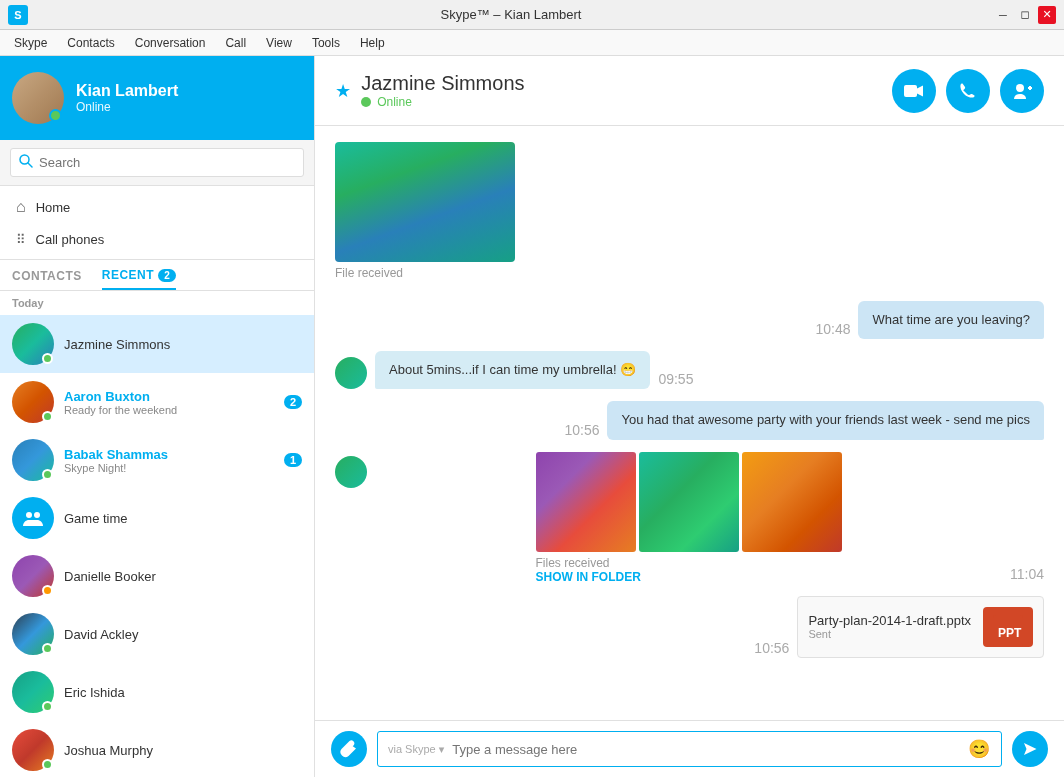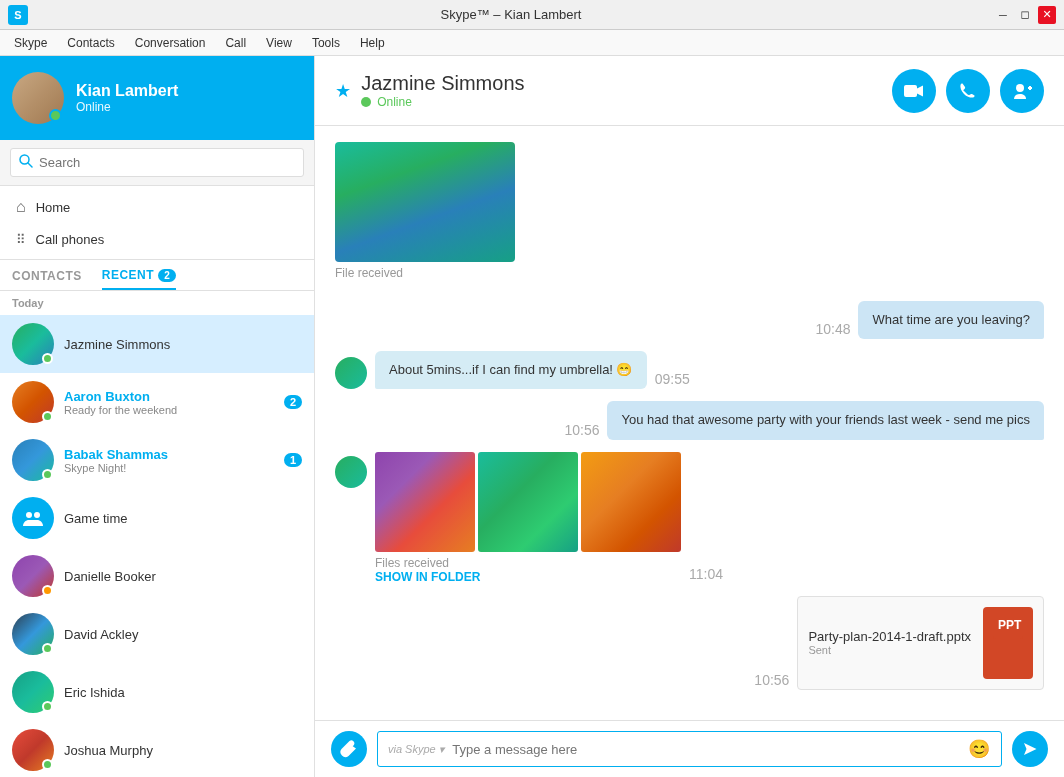--- a/index.html
+++ b/index.html
@@ -266,25 +266,25 @@
       align-items: center;
       gap: 12px;
       padding: 10px;
       background: #f9f9f9;
       border: 1px solid #e0e0e0;
       border-radius: 4px;
       max-width: 360px;
     }
     .pptx-icon {
       width: 50px;
-      height: 72px;
+      height: 40px;
       background: #d24726;
       border-radius: 4px;
       display: flex;
-      align-items: flex-start;
+      align-items: flex-end;
       justify-content: center;
       color: white;
       font-size: 11px;
       font-weight: bold;
       text-decoration: underline;
     }
     .file-name { font-size: 13px; color: #333; }
     .file-sent { font-size: 11px; color: #999; }
 
     
@@ -551,30 +551,30 @@
         <div class="file-label">File received</div>
       </div>
 
       <div class="message-row sent">
         <div class="msg-time">10:48</div>
         <div class="bubble sent">What time are you leaving?</div>
       </div>
 
       <div class="message-row received">
         <div class="msg-avatar msg-avatar-2" style="background: linear-gradient(135deg,#27ae60,#1abc9c);"></div>
-        <div class="bubble received">About 5mins...if I can find my umbrella! 😁</div>
+        <div class="bubble received">About 5mins...if I can time my umbrella! 😁</div>
         <div class="msg-time">09:55</div>
       </div>
 
       <div class="message-row sent">
         <div class="msg-time">10:56</div>
         <div class="bubble sent">You had that awesome party with your friends last week - send me pics</div>
       </div>
 
-      <div class="message-row received" style="align-items: flex-start;">
+      <div class="message-row received" style="align-items: flex-start; justify-content: space-between;">
         <div class="msg-avatar msg-avatar-2" style="background: linear-gradient(135deg,#27ae60,#1abc9c); margin-top:4px;"></div>
         <div>
           <div class="photo-group">
             <div class="photo-thumb" style="background: linear-gradient(135deg,#8e44ad 0%,#9b59b6 30%,#e74c3c 60%,#e67e22 100%);"></div>
             <div class="photo-thumb" style="background: linear-gradient(135deg,#1abc9c 0%,#27ae60 40%,#2ecc71 70%,#16a085 100%);"></div>
             <div class="photo-thumb" style="background: linear-gradient(135deg,#f39c12 0%,#e67e22 40%,#d35400 70%,#c0392b 100%);"></div>
           </div>
           <div style="margin-top:4px;">
             <div class="file-label">Files received</div>
             <div style="color:#00aff0; font-size:12px; font-weight:600; cursor:pointer;">SHOW IN FOLDER</div>
@@ -601,21 +601,21 @@
 
     </div>
 
     <div class="chat-input-area">
       <button class="attach-btn">
         <svg width="18" height="18" viewBox="0 0 18 18" fill="white">
           <path d="M16 8.5l-7.5 7.5a5 5 0 0 1-7-7l8-8a3 3 0 0 1 4.2 4.2L6.2 12.7a1 1 0 0 1-1.4-1.4L11 5"></path>
         </svg>
       </button>
       <div class="message-input-wrapper">
-        <div style="font-size:11px; color:#aaa; font-style:italic; white-space:nowrap;">
+        <div style="font-size:11px; color:#aaa; white-space:nowrap;">
           <span>via Skype</span>
           <span style="color:#00aff0;"></span>
           <span style="color:#aaa;">▾</span>
         </div>
         <input class="message-input" type="text" placeholder="Type a message here" style="">
         <span class="emoji-btn">😊</span>
       </div>
       <button class="send-btn">
         <svg width="16" height="16" viewBox="0 0 16 16" fill="white">
           <path d="M14.5 8L2 2l2.5 6H14.5zM2 14l12.5-6H4.5z"></path>

